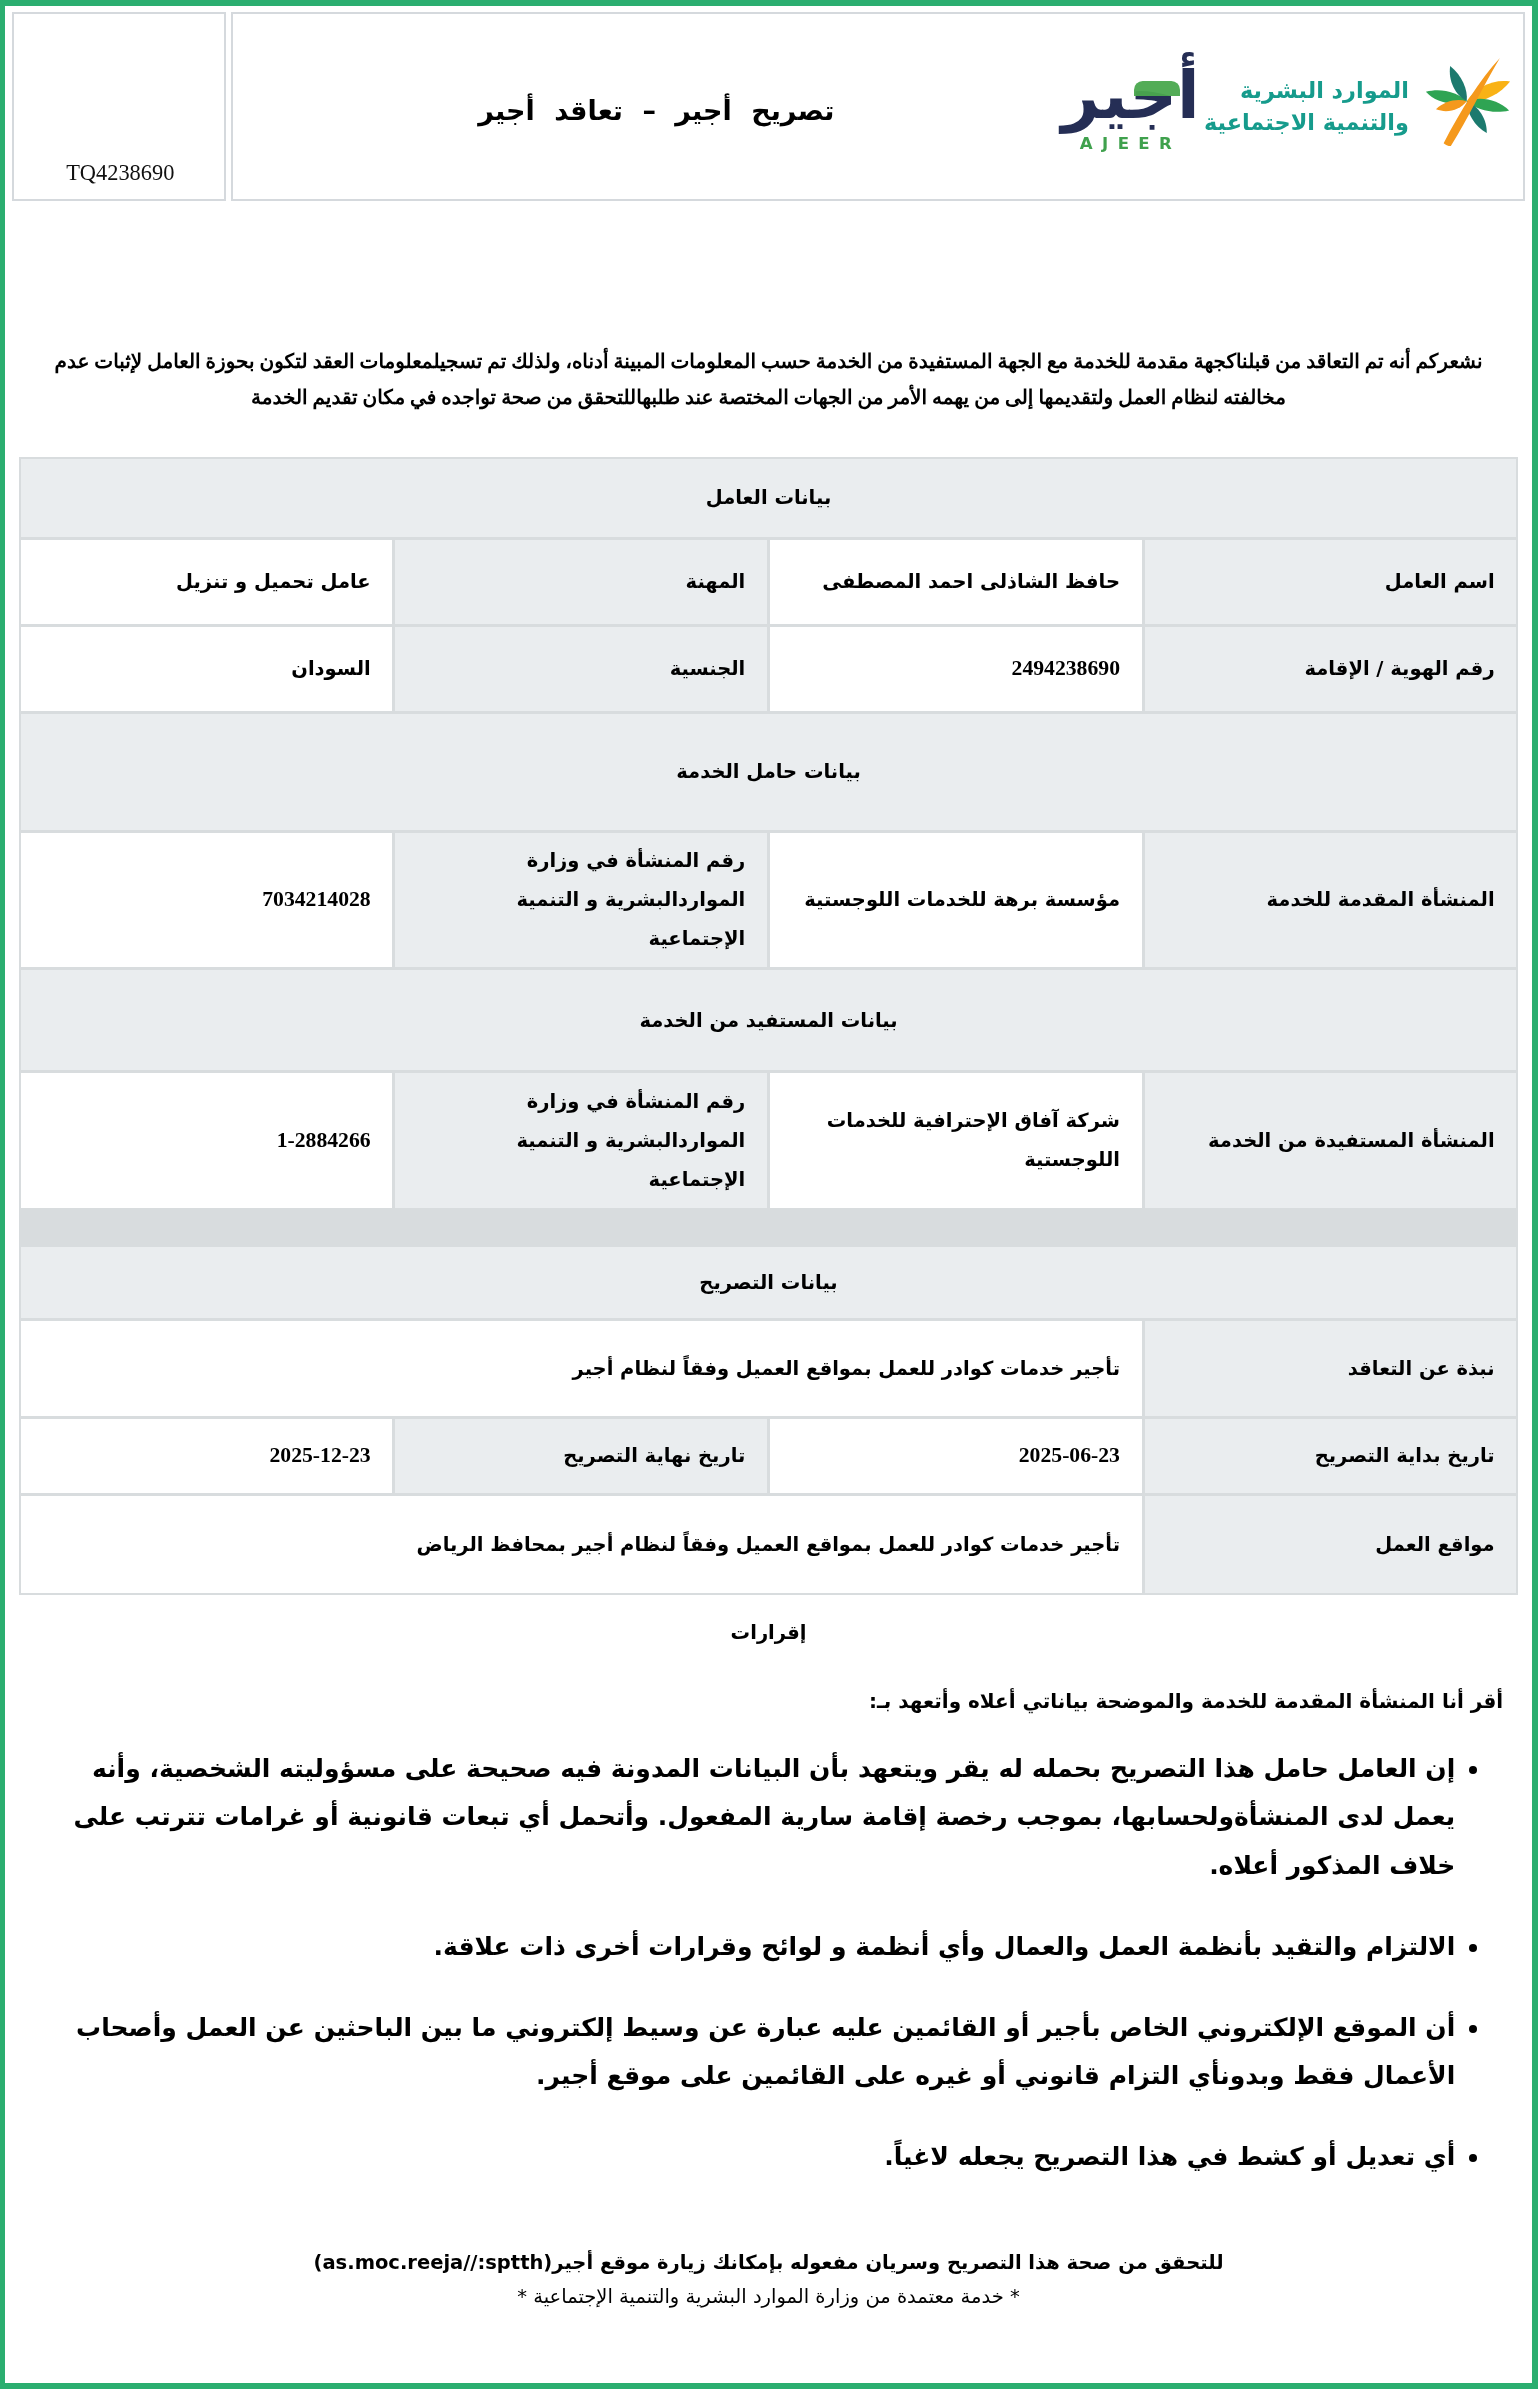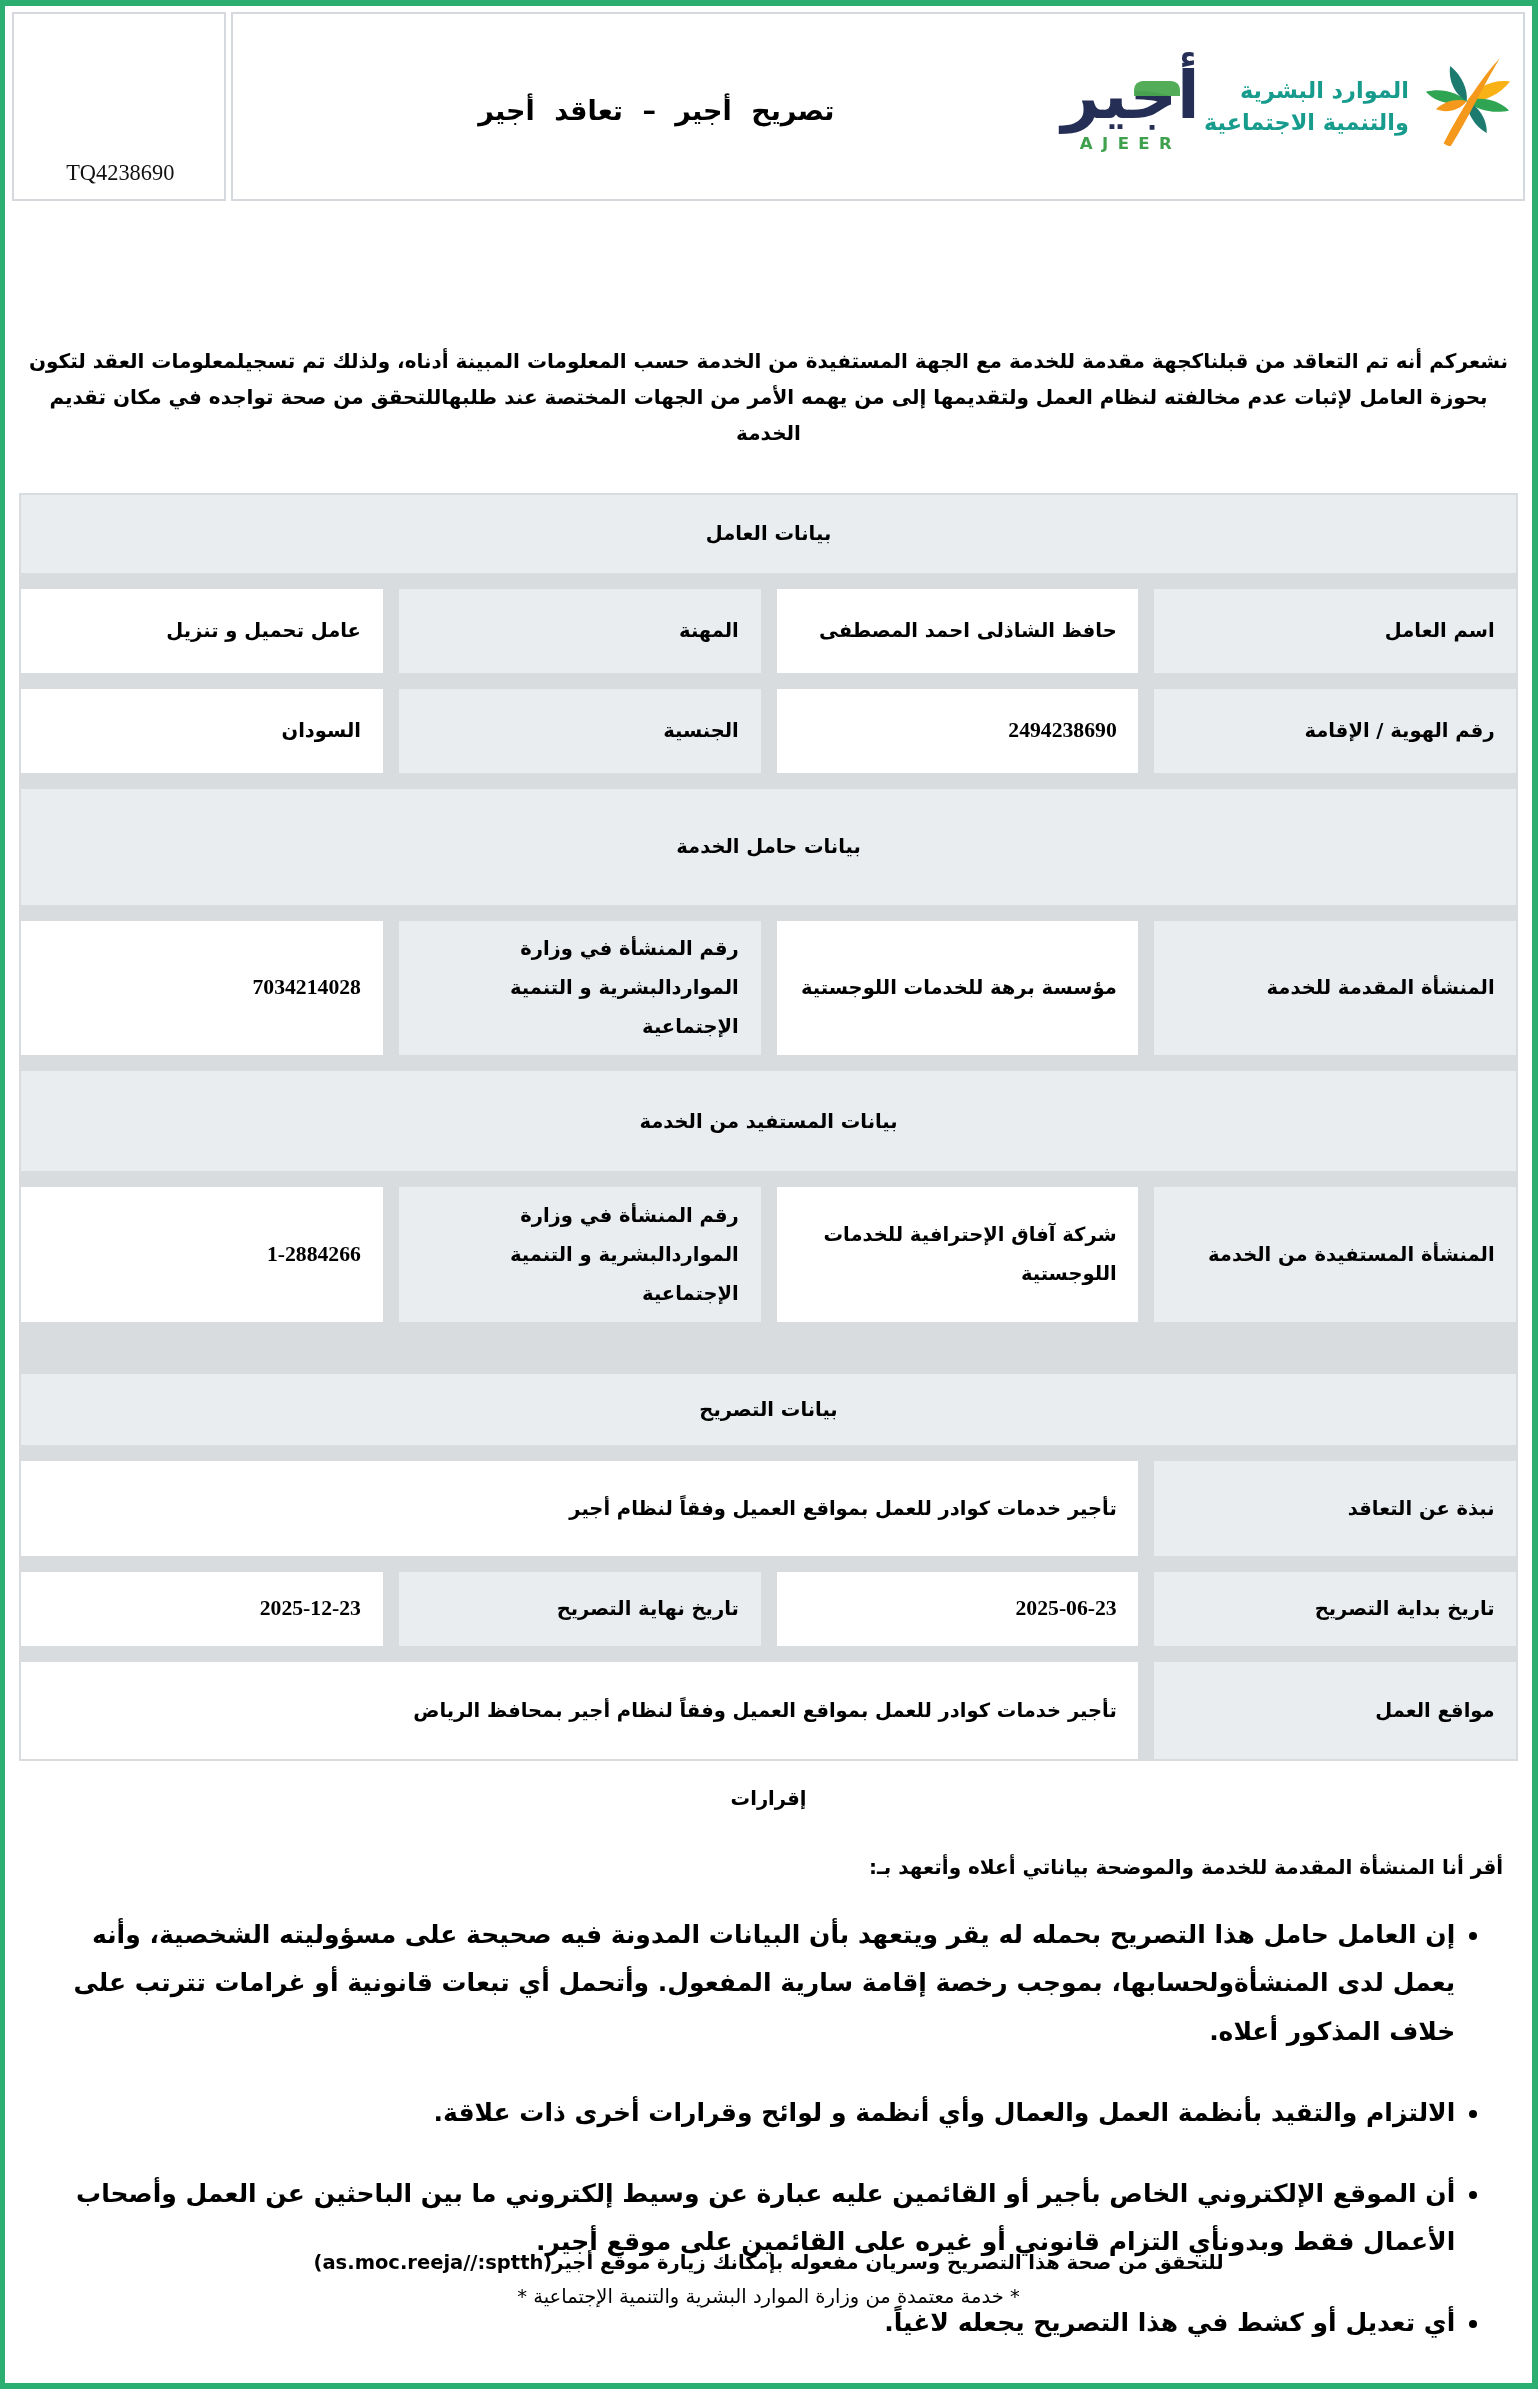--- a/index.html
+++ b/index.html
@@ -27,25 +27,25 @@
                   background:#4aa84e; border-radius:8.7px 8.7px 0 0; opacity:.95; }
   .ajeer-en { font-size:16.6px; font-weight:700; color:#3fa14d; letter-spacing:9.4px;
               margin-top:1.4px; direction:ltr; }
   .ministry-logo { display:flex; align-items:center; margin-left:0; }
   .ministry-text { text-align:right; color:#169b8c; font-weight:700; font-size:22.4px;
                    line-height:1.45; margin-left:4.3px; }
   .ministry-emblem { width:114px; height:148px; }
 
   
   .intro { margin:142px 16px 0 16px; text-align:center; font-size:20px; font-weight:700;
-           color:#000; line-height:1.8; }
+           color:#000; line-height:1.8;font-family:Liberation Serif, serif; }
 
   
   .tbl { margin:42px 6.5px 0 6.5px; display:grid; grid-template-columns:repeat(4,1fr);
-         background:#d8dcde; gap:16px; border:2.2px solid #d8dcde; }
+         background:#d8dcde; gap:3px; border:2.2px solid #d8dcde; }
   .cell { background:#ffffff; display:flex; align-items:center; padding:8.7px 21.7px;
           font-size:19.5px; font-weight:700; color:#000; line-height:2; }
   .lab  { background:#eaedef;padding-left:48px; }
   .bar  { grid-column:1 / -1; background:#eaedef; justify-content:center; }
   .sp3  { grid-column:span 3; }
   .num  { font-family:"Liberation Serif", serif; font-weight:600; font-size:21.7px; direction:ltr; }
   .h-bar-worker { min-height:78px; } .h-row-worker { min-height:84px; }
   .h-bar-provider { min-height:116px; } .h-row-provider { min-height:103px; }
   .h-bar-benef { min-height:100px; } .h-row-benef { min-height:121px; }
   .h-bar-permit { min-height:71px;margin-top:36px; } .h-row-summary { min-height:95px; }

